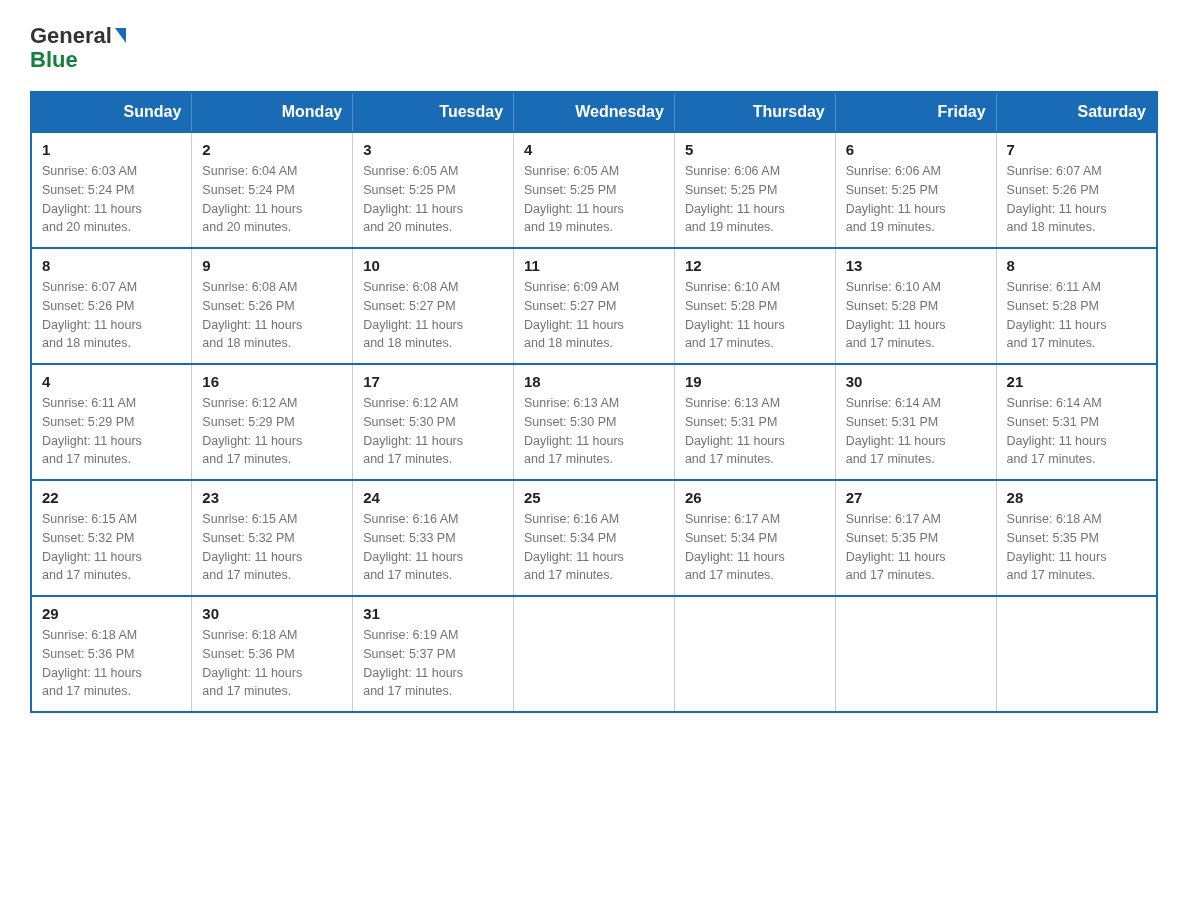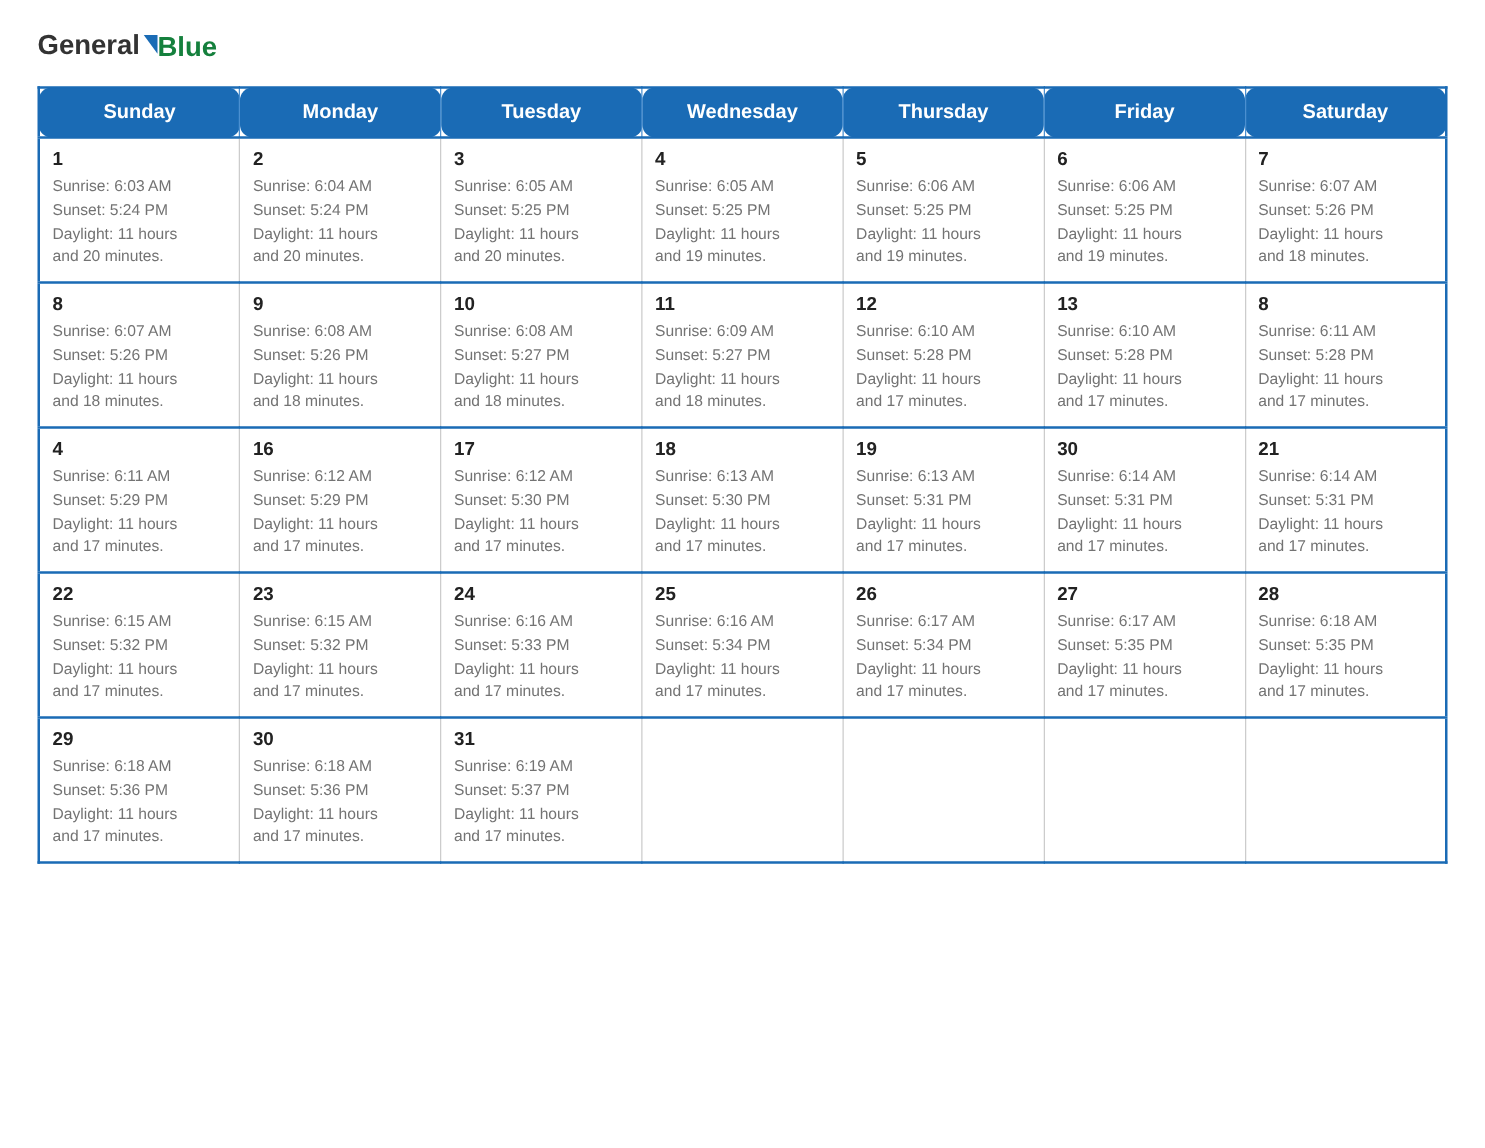--- a/index.html
+++ b/index.html
@@ -11,21 +11,21 @@
       padding: 20px 30px 30px 30px;
     }
     .header {
       display: flex;
       justify-content: space-between;
       align-items: flex-start;
       margin-bottom: 18px;
     }
     .logo {
       display: flex;
-      flex-direction: row;
+      flex-direction: column;
       align-items: flex-start;
       padding-top: 5px;
     }
     .logo-text {
       font-size: 22px;
       font-weight: bold;
       color: #333;
       line-height: 1;
     }
     .logo-blue {
@@ -51,23 +51,22 @@
       width: 100%;
       border-collapse: collapse;
       border: 2px solid #1a6bb5;
     }
     thead tr th {
       background-color: #1a6bb5;
       color: #fff;
       font-size: 16px;
       font-weight: bold;
       padding: 10px 10px;
-      text-align: center;
+      text-align: right;
       border-right: 1px solid #4a8fd0;
-      border-radius: 10px;
     }
     thead tr th:last-child {
       border-right: none;
       margin-top: 35px;
     }
     tbody tr {
       border-top: 2px solid #1a6bb5;
     }
     tbody tr td {
       vertical-align: top;

